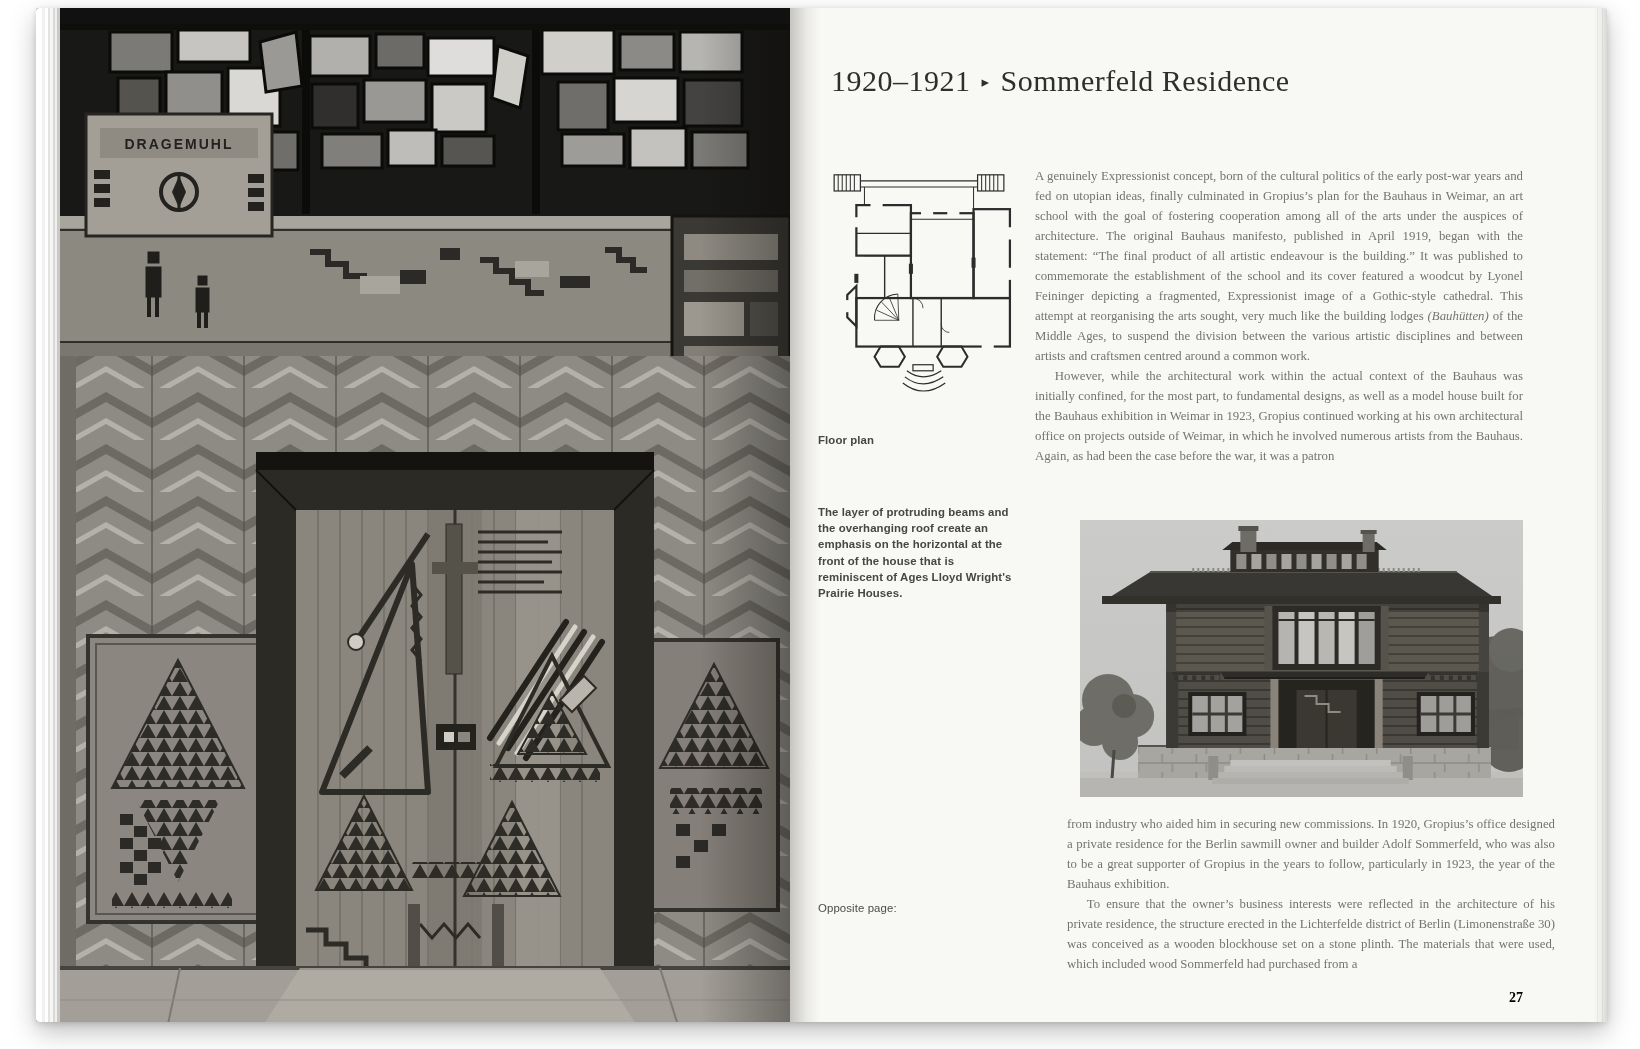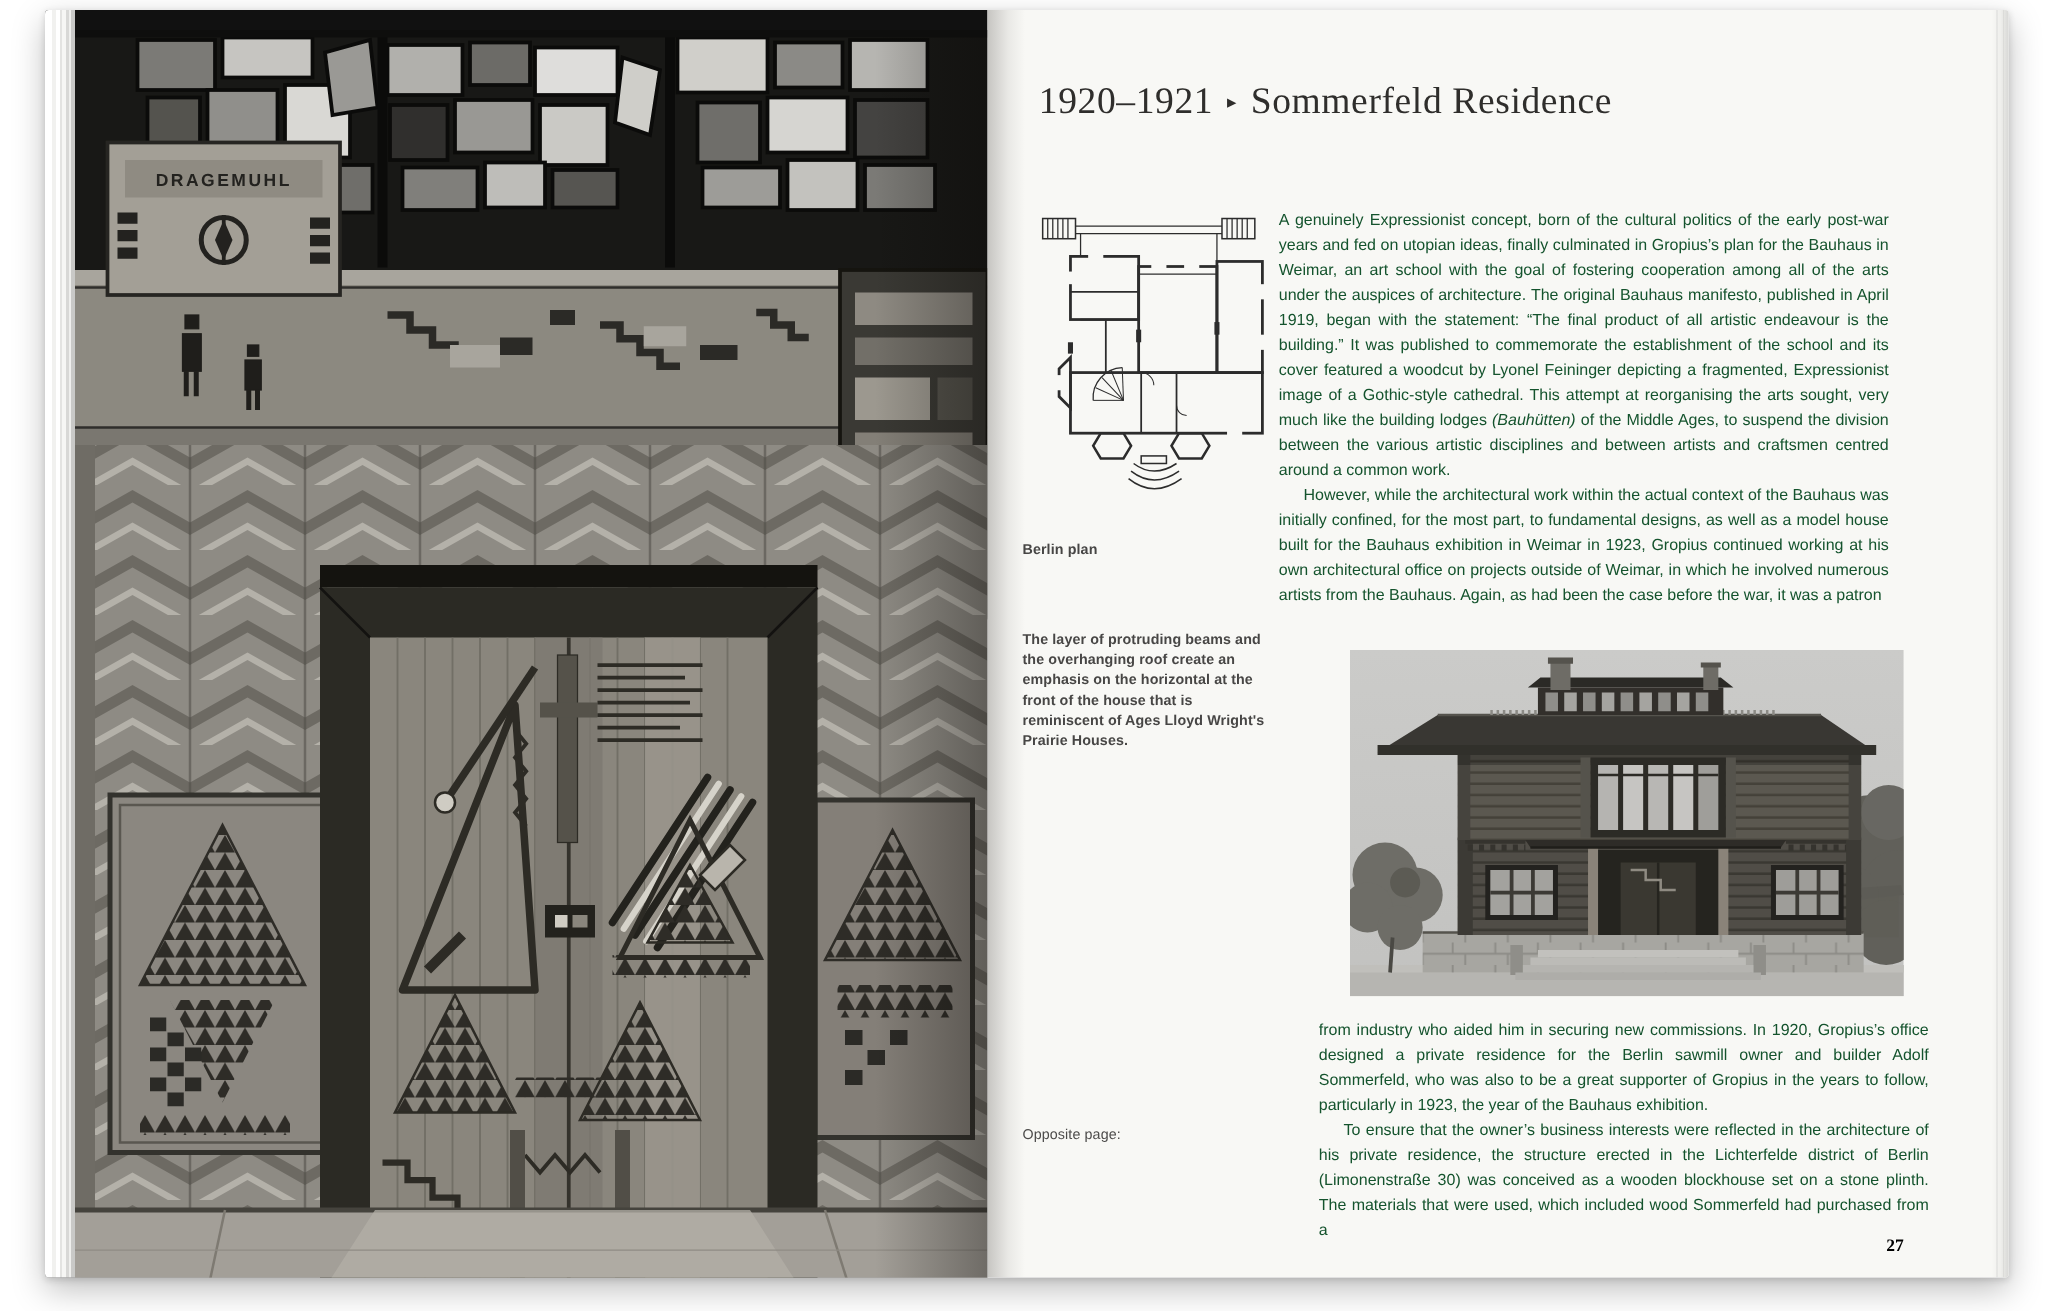--- a/index.html
+++ b/index.html
@@ -26,22 +26,22 @@
   .title-block .sep{display:inline-block;font-size:15px;margin:0 11px;position:relative;top:-4px;}
   .subtitle{margin-top:5px;font-weight:700;font-size:14.5px;color:#3a3a38;letter-spacing:.2px;}
   .floorplan{position:absolute;left:30px;top:158px;width:198px;height:252px;margin:0;}
   .floorplan svg{display:block;width:100%;height:100%;}
   .cap{position:absolute;left:28px;width:198px;font-size:11.4px;line-height:1.42;color:#474645;
        font-weight:700;letter-spacing:.1px;}
   .cap-floorplan{top:424px;}
   .cap-front{top:496px;}
   .cap-opposite{top:892px;}
   .cap-label{font-weight:400;color:#4c4b4a;margin-bottom:1px;}
-  .bodytext{position:absolute;left:233px;width:488px;font-size:12.8px;line-height:20px;
-    color:#14532d;text-align:justify;}
+  .bodytext{position:absolute;left:245px;width:488px;font-size:12.8px;line-height:20px;
+    color:#737373;text-align:justify;font-family:Liberation Serif, serif;}
   .bt1{top:158px;}
   .bt2{top:806px;margin-left:32px;}
   .body-p{margin:0;}
   .body-p.indent{text-indent:1.55em;}
   .housephoto{position:absolute;left:290px;top:512px;width:443px;height:277px;margin:0;}
   .housephoto svg{display:block;width:100%;height:100%;}
   .pagenum{position:absolute;left:245px;top:982px;width:488px;text-align:right;
     font-family:"Liberation Serif",serif;font-weight:700;font-size:14px;color:#000000;}
 </style>
 </head>
@@ -349,21 +349,21 @@
             <line x1="100" y1="46" x2="112" y2="46"></line>
               <line x1="126" y1="46" x2="138" y2="46"></line>
             <line x1="188" y1="60" x2="188" y2="72"></line>
               <line x1="188" y1="100" x2="188" y2="112"></line>
             <line x1="27" y1="132" x2="27" y2="144"></line>
               <line x1="160" y1="178" x2="172" y2="178"></line>
           </g>
         </svg>
       </figure>
 
-      <div class="cap cap-floorplan">Berlin plan</div>
+      <div class="cap cap-floorplan">Floor plan</div>
       <div class="cap cap-front">The layer of protruding beams and the overhanging roof create an emphasis on the horizontal at the front of the house that is reminiscent of Ages Lloyd Wright's Prairie Houses.</div>
       <div class="cap cap-opposite">
         <div class="cap-label">Opposite page:</div>
       </div>
 
       <div class="bodytext bt1">
           <p class="body-p"><span>A genuinely Expressionist concept, born of the cultural politics of the early post-war years and fed on utopian ideas, finally culminated in Gropius’s plan for the Bauhaus in Weimar, an art school with the goal of fostering cooperation among all of the arts under the auspices of architecture. The original Bauhaus manifesto, published in April 1919, began with the statement: “The final product of all artistic endeavour is the building.” It was published to commemorate the establishment of the school and its cover featured a woodcut by Lyonel Feininger depicting a fragmented, Expressionist image of a Gothic-style cathedral. This attempt at reorganising the arts sought, very much like the building lodges </span><i>(Bauhütten)</i><span> of the Middle Ages, to suspend the division between the various artistic disciplines and between artists and craftsmen centred around a common work.</span></p>
           <p class="body-p indent"><span>However, while the architectural work within the actual context of the Bauhaus was initially confined, for the most part, to fundamental designs, as well as a model house built for the Bauhaus exhibition in Weimar in 1923, Gropius continued working at his own architectural office on projects outside of Weimar, in which he involved numerous artists from the Bauhaus. Again, as had been the case before the war, it was a patron</span></p>
         </div>
 

